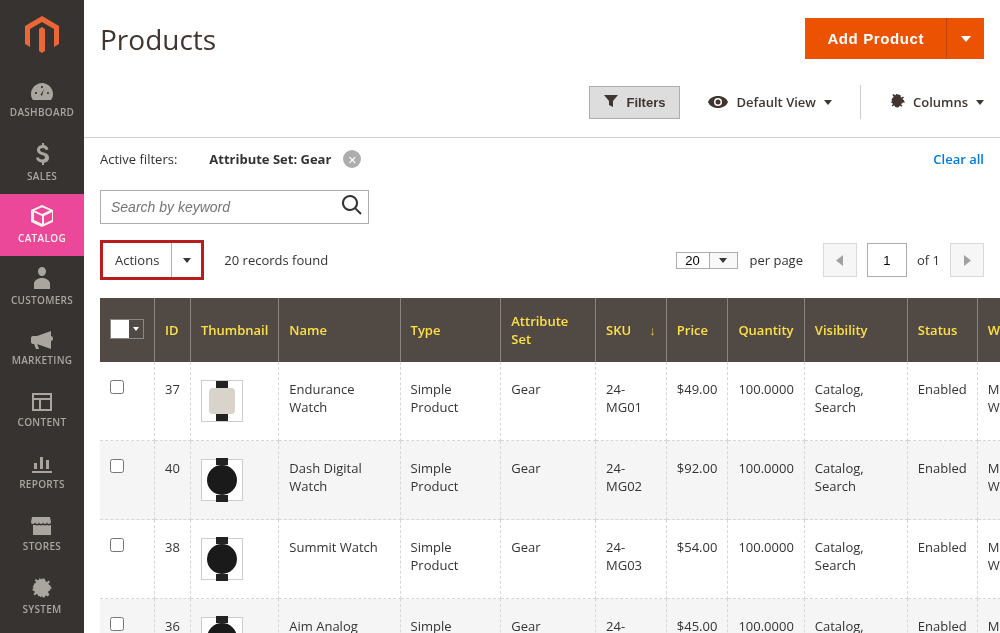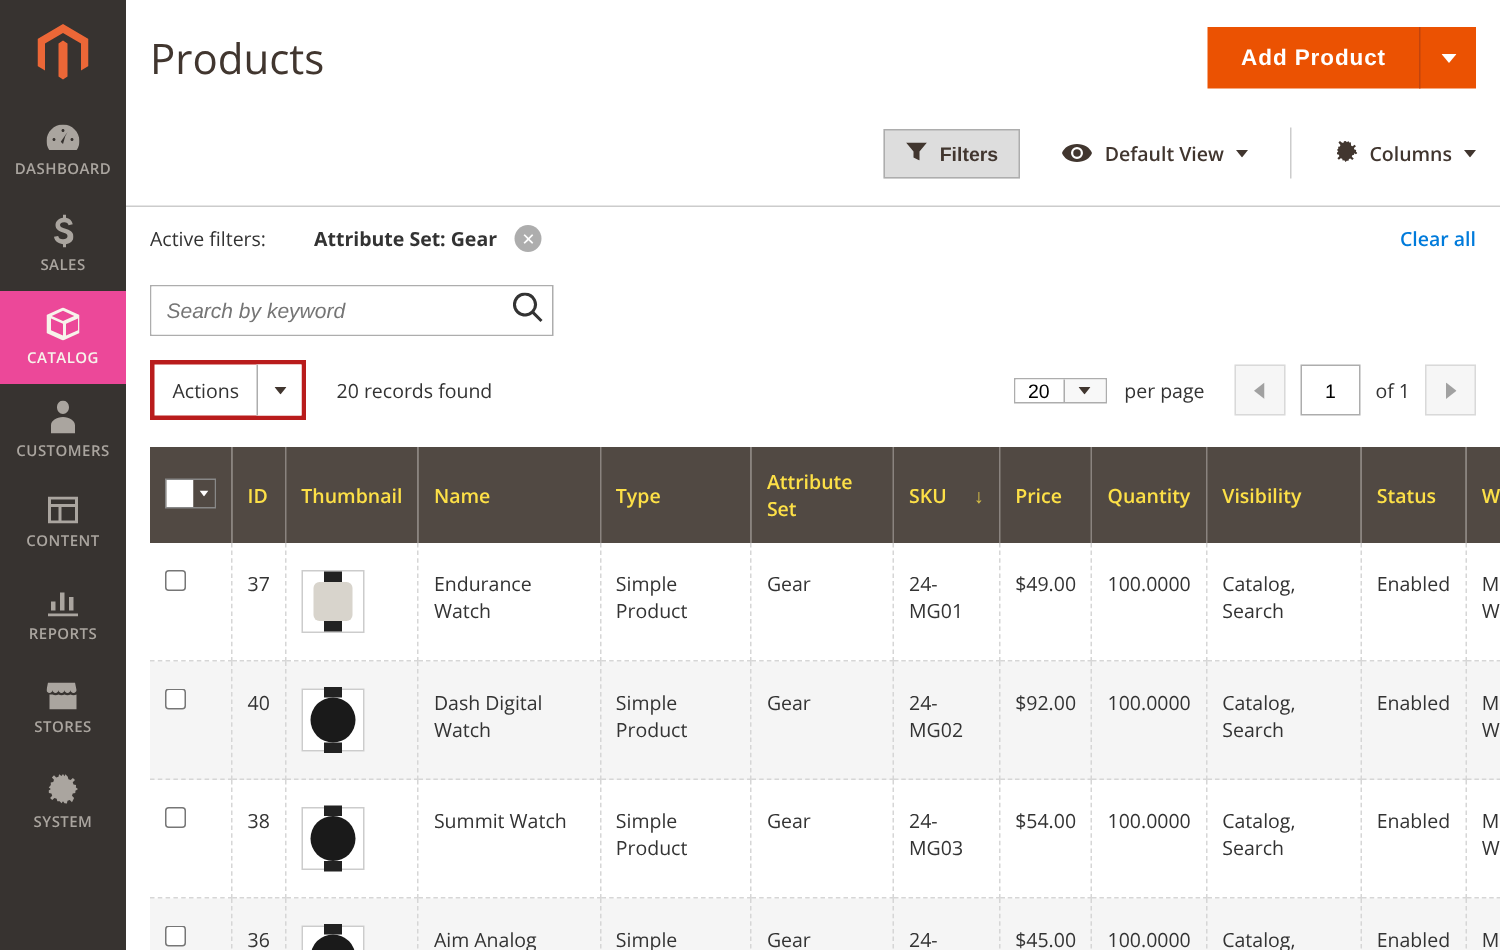--- a/index.html
+++ b/index.html
@@ -104,20 +104,28 @@
         </span>
       <span>CATALOG</span>
     </div>
     <div class="nav-item">
       <span class="icon">
           <svg width="16" height="22" viewBox="0 0 16 22">
             <path fill="currentColor" d="M8 0C5.8 0 4 2 4 4.5S5.8 9 8 9s4-2 4-4.5S10.2 0 8 0zm0 11c-4.4 0-8 2.5-8 5.5V22h16v-5.5c0-3-3.6-5.5-8-5.5z"></path>
           </svg>
         </span>
       <span>CUSTOMERS</span>
+    </div>
+    <div class="nav-item">
+      <span class="icon">
+          <svg width="22" height="18" viewBox="0 0 22 18">
+            <path fill="currentColor" d="M20 0 6 5H2C.9 5 0 5.9 0 7v4c0 1.1.9 2 2 2h1l2 5h3l-1.8-5H6l14 5V0zm2 7.5c0 1.4-.8 2.5-2 2.5V5c1.2 0 2 1.1 2 2.5z"></path>
+          </svg>
+        </span>
+      <span>MARKETING</span>
     </div>
     <div class="nav-item">
       <span class="icon">
           <svg width="20" height="18" viewBox="0 0 20 18">
             <path fill="currentColor" d="M0 0v18h20V0H0zm2 2h16v3H2V2zm0 5h5v9H2V7zm7 0h9v9H9V7z"></path>
           </svg>
         </span>
       <span>CONTENT</span>
     </div>
     <div class="nav-item">

